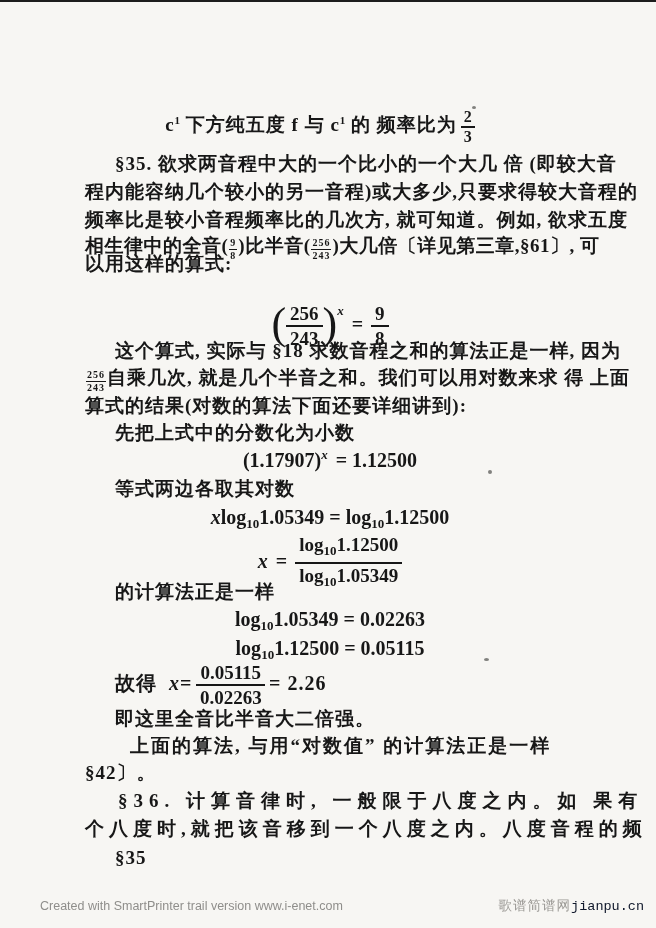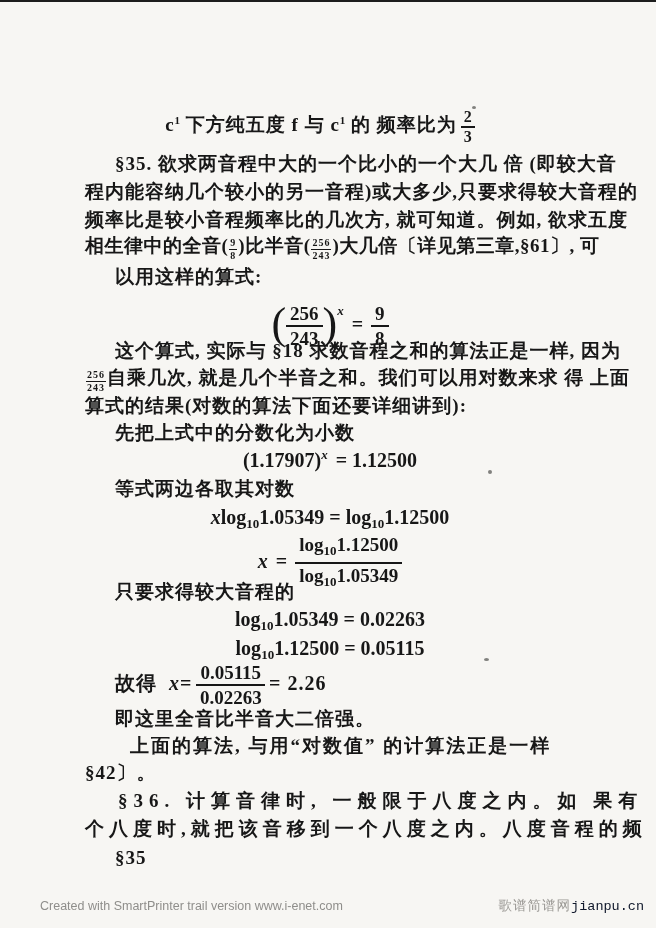--- a/index.html
+++ b/index.html
@@ -84,21 +84,21 @@
   </div>
 
   <div class="t" style="left:115px;top:152px;">
     <span>§35.</span><span> 欲求两音程中大的一个比小的一个大几 倍 (即较大音</span>
   </div>
   <div class="t" style="left:85px;top:180px;">程内能容纳几个较小的另一音程)或大多少,只要求得较大音程的</div>
   <div class="t" style="left:85px;top:208px;">频率比是较小音程频率比的几次方, 就可知道。例如, 欲求五度</div>
   <div class="t" style="left:85px;top:234px;letter-spacing:0.5px;">
     <span>相生律中的全音(</span><span class="sfrac"><span class="fn">9</span><span class="fd">8</span></span><span>)比半音(</span><span class="sfrac"><span class="fn">256</span><span class="fd">243</span></span><span>)大几倍〔详见第三章,§61〕, 可</span>
   </div>
-  <div class="t" style="left:85px;top:265px;margin-left:30px;">以用这样的算式:</div>
+  <div class="t" style="left:85px;top:252px;">以用这样的算式:</div>
 
   <div class="eq" style="top:286px;height:50px;line-height:50px;">
     <span class="bigparen">(</span><span class="bfrac"><span class="fn">256</span><span class="fd">243</span></span><span class="bigparen">)</span><span class="fexp">x</span><span class="eqgap"></span><span>=</span><span class="eqgap"></span><span class="bfrac"><span class="fn">9</span><span class="fd">8</span></span>
   </div>
 
   <div class="t" style="left:115px;top:339px;">这个算式, 实际与 §18 求数音程之和的算法正是一样, 因为</div>
   <div class="t" style="left:85px;top:366px;">
     <span class="sfrac"><span class="fn">256</span><span class="fd">243</span></span><span>自乘几次, 就是几个半音之和。我们可以用对数来求 得 上面</span>
   </div>
   <div class="t" style="left:85px;top:394px;">算式的结果(对数的算法下面还要详细讲到):</div>
@@ -112,21 +112,21 @@
   <div class="t" style="left:115px;top:477px;">等式两边各取其对数</div>
 
   <div class="eq" style="top:506px;">
     <span class="ex">x</span><span>log</span><sub class="logsub">10</sub><span>1.05349 = </span><span>log</span><sub class="logsub">10</sub><span>1.12500</span>
   </div>
 
   <div class="eq" style="top:534px;height:48px;line-height:48px;">
     <span class="ex">x</span><span class="eqgap"></span><span>=</span><span class="eqgap"></span><span class="bfrac"><span class="fn"><span>log</span><sub class="logsub">10</sub><span>1.12500</span></span><span class="fd"><span>log</span><sub class="logsub">10</sub><span>1.05349</span></span></span>
   </div>
 
-  <div class="t" style="left:115px;top:580px;">只要求得较大音程的</div>
+  <div class="t" style="left:115px;top:580px;">的计算法正是一样</div>
 
   <div class="eq" style="top:608px;">
     <span>log</span><sub class="logsub">10</sub><span>1.05349 = 0.02263</span>
   </div>
 
   <div class="eq" style="top:637px;">
     <span>log</span><sub class="logsub">10</sub><span>1.12500 = 0.05115</span>
   </div>
 
   <div class="t" style="left:115px;top:660px;height:46px;line-height:46px;font-size:20px;">

